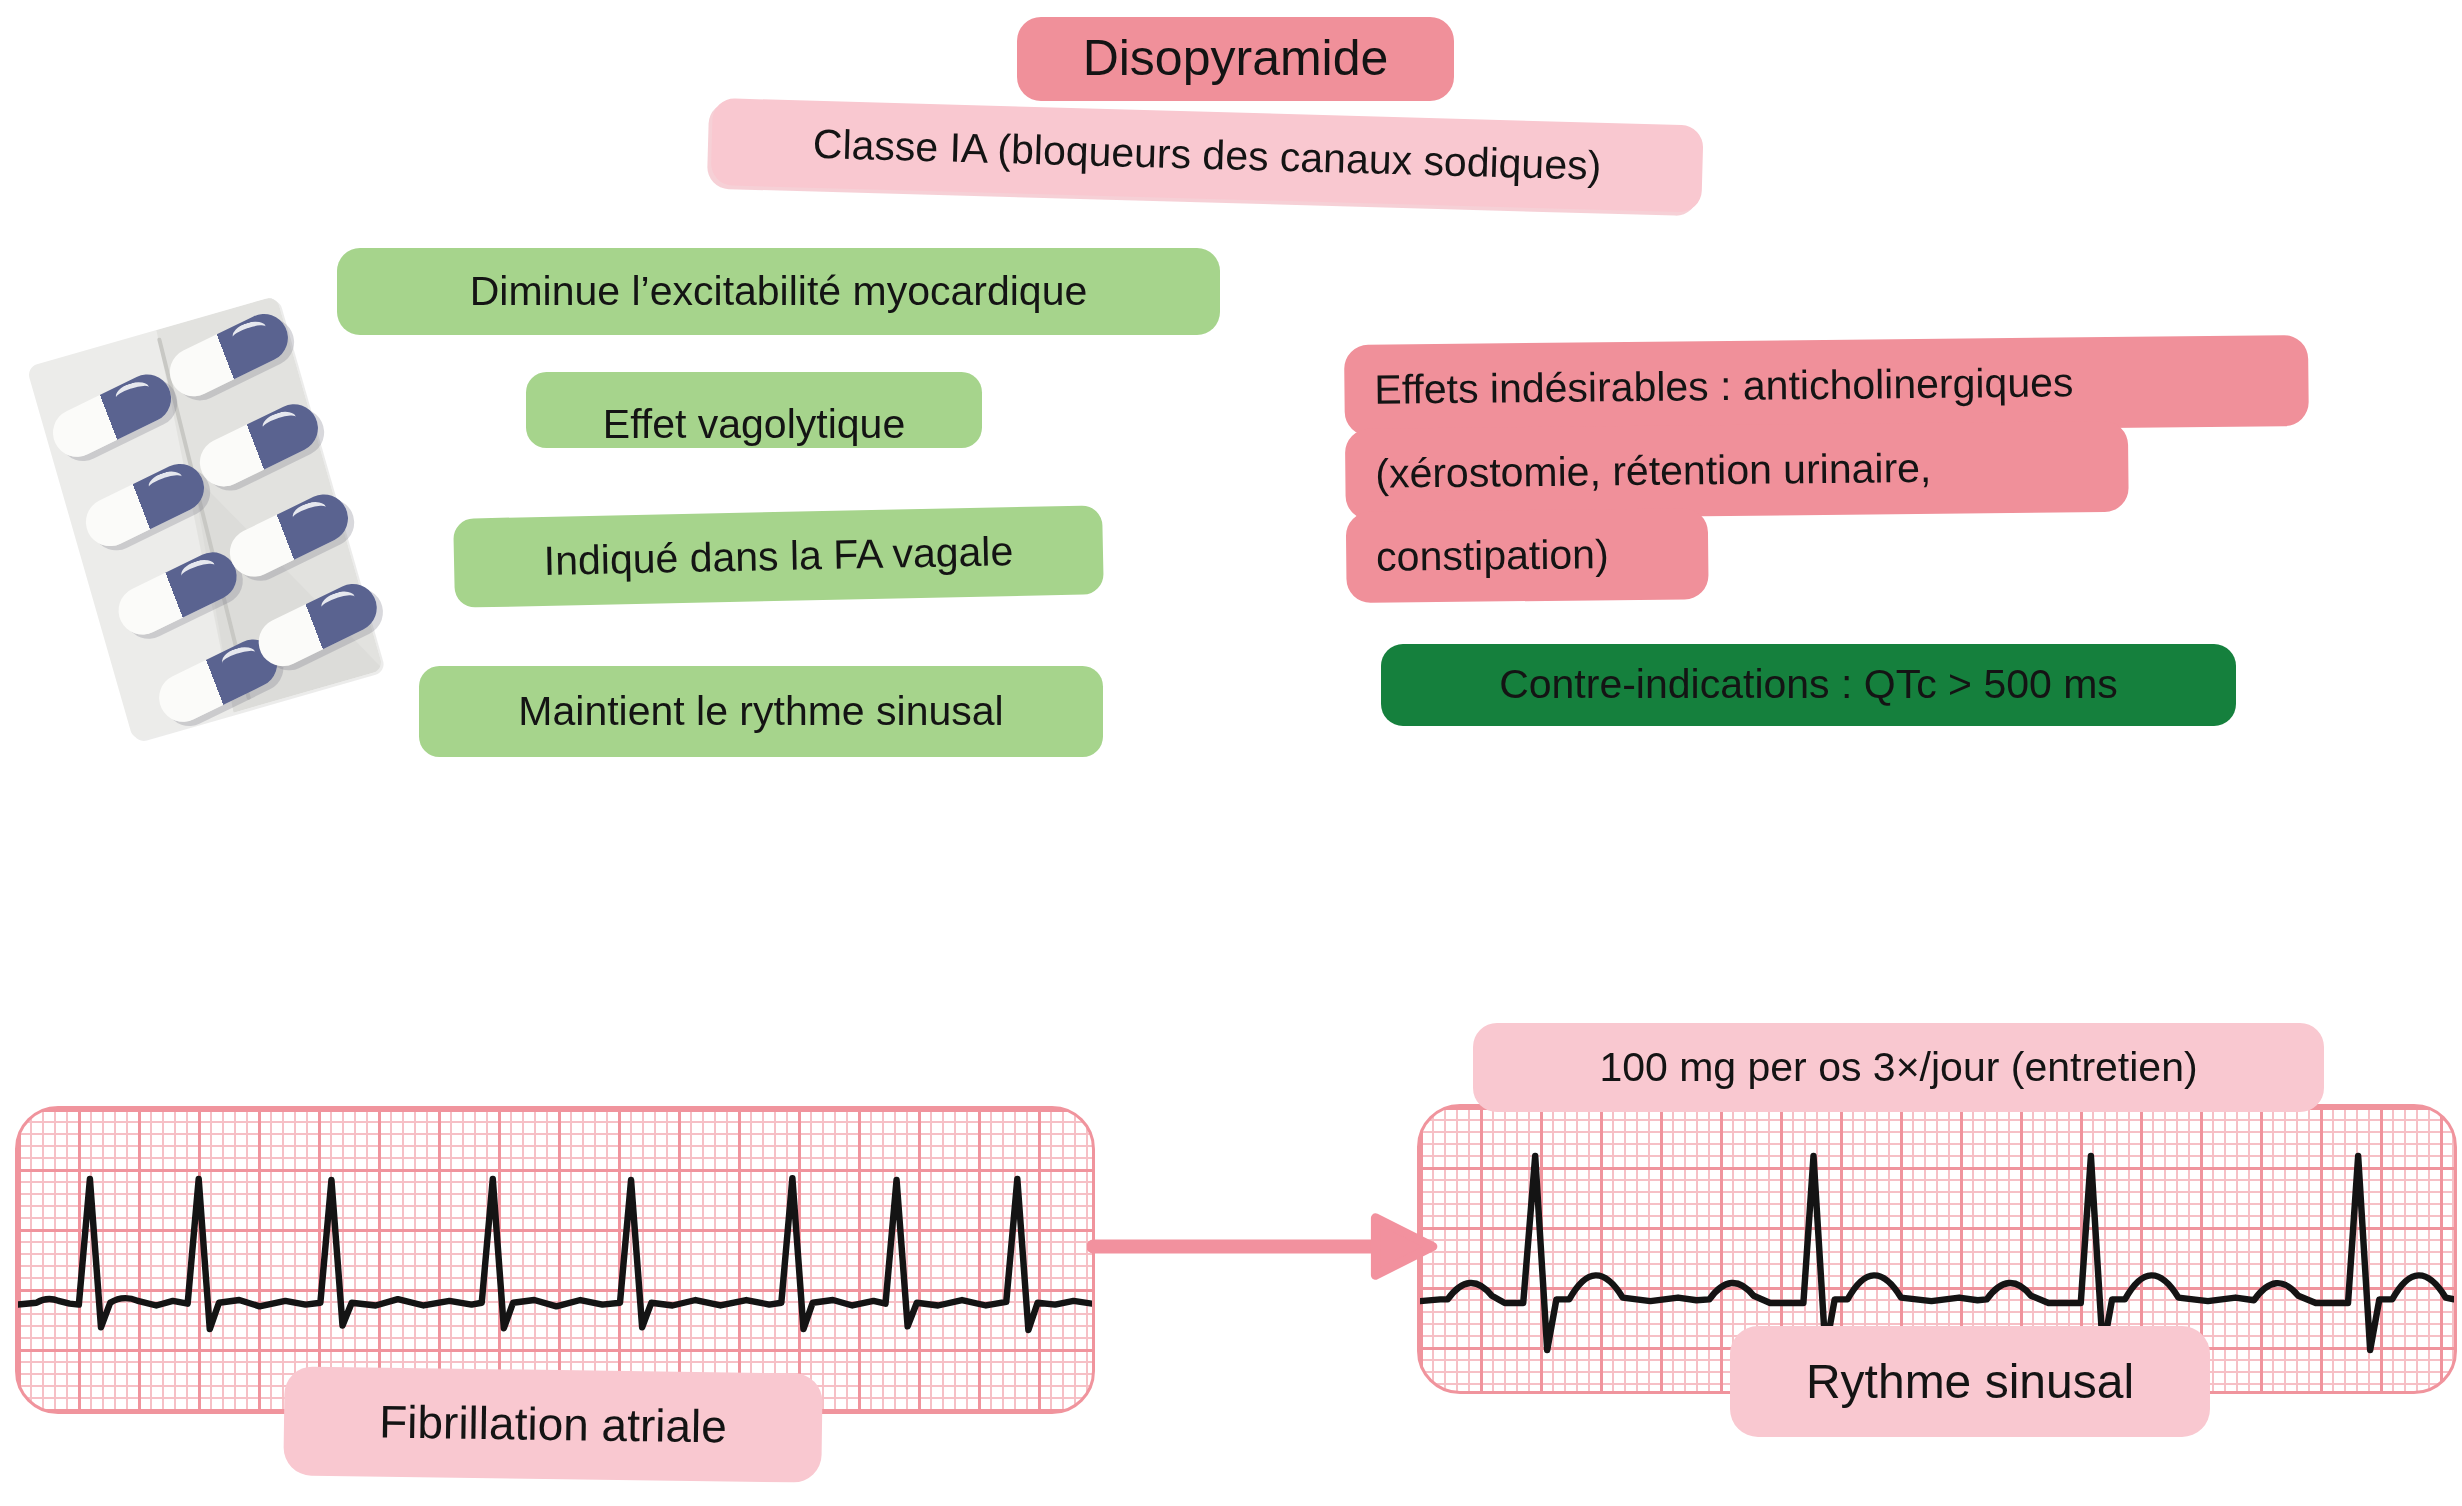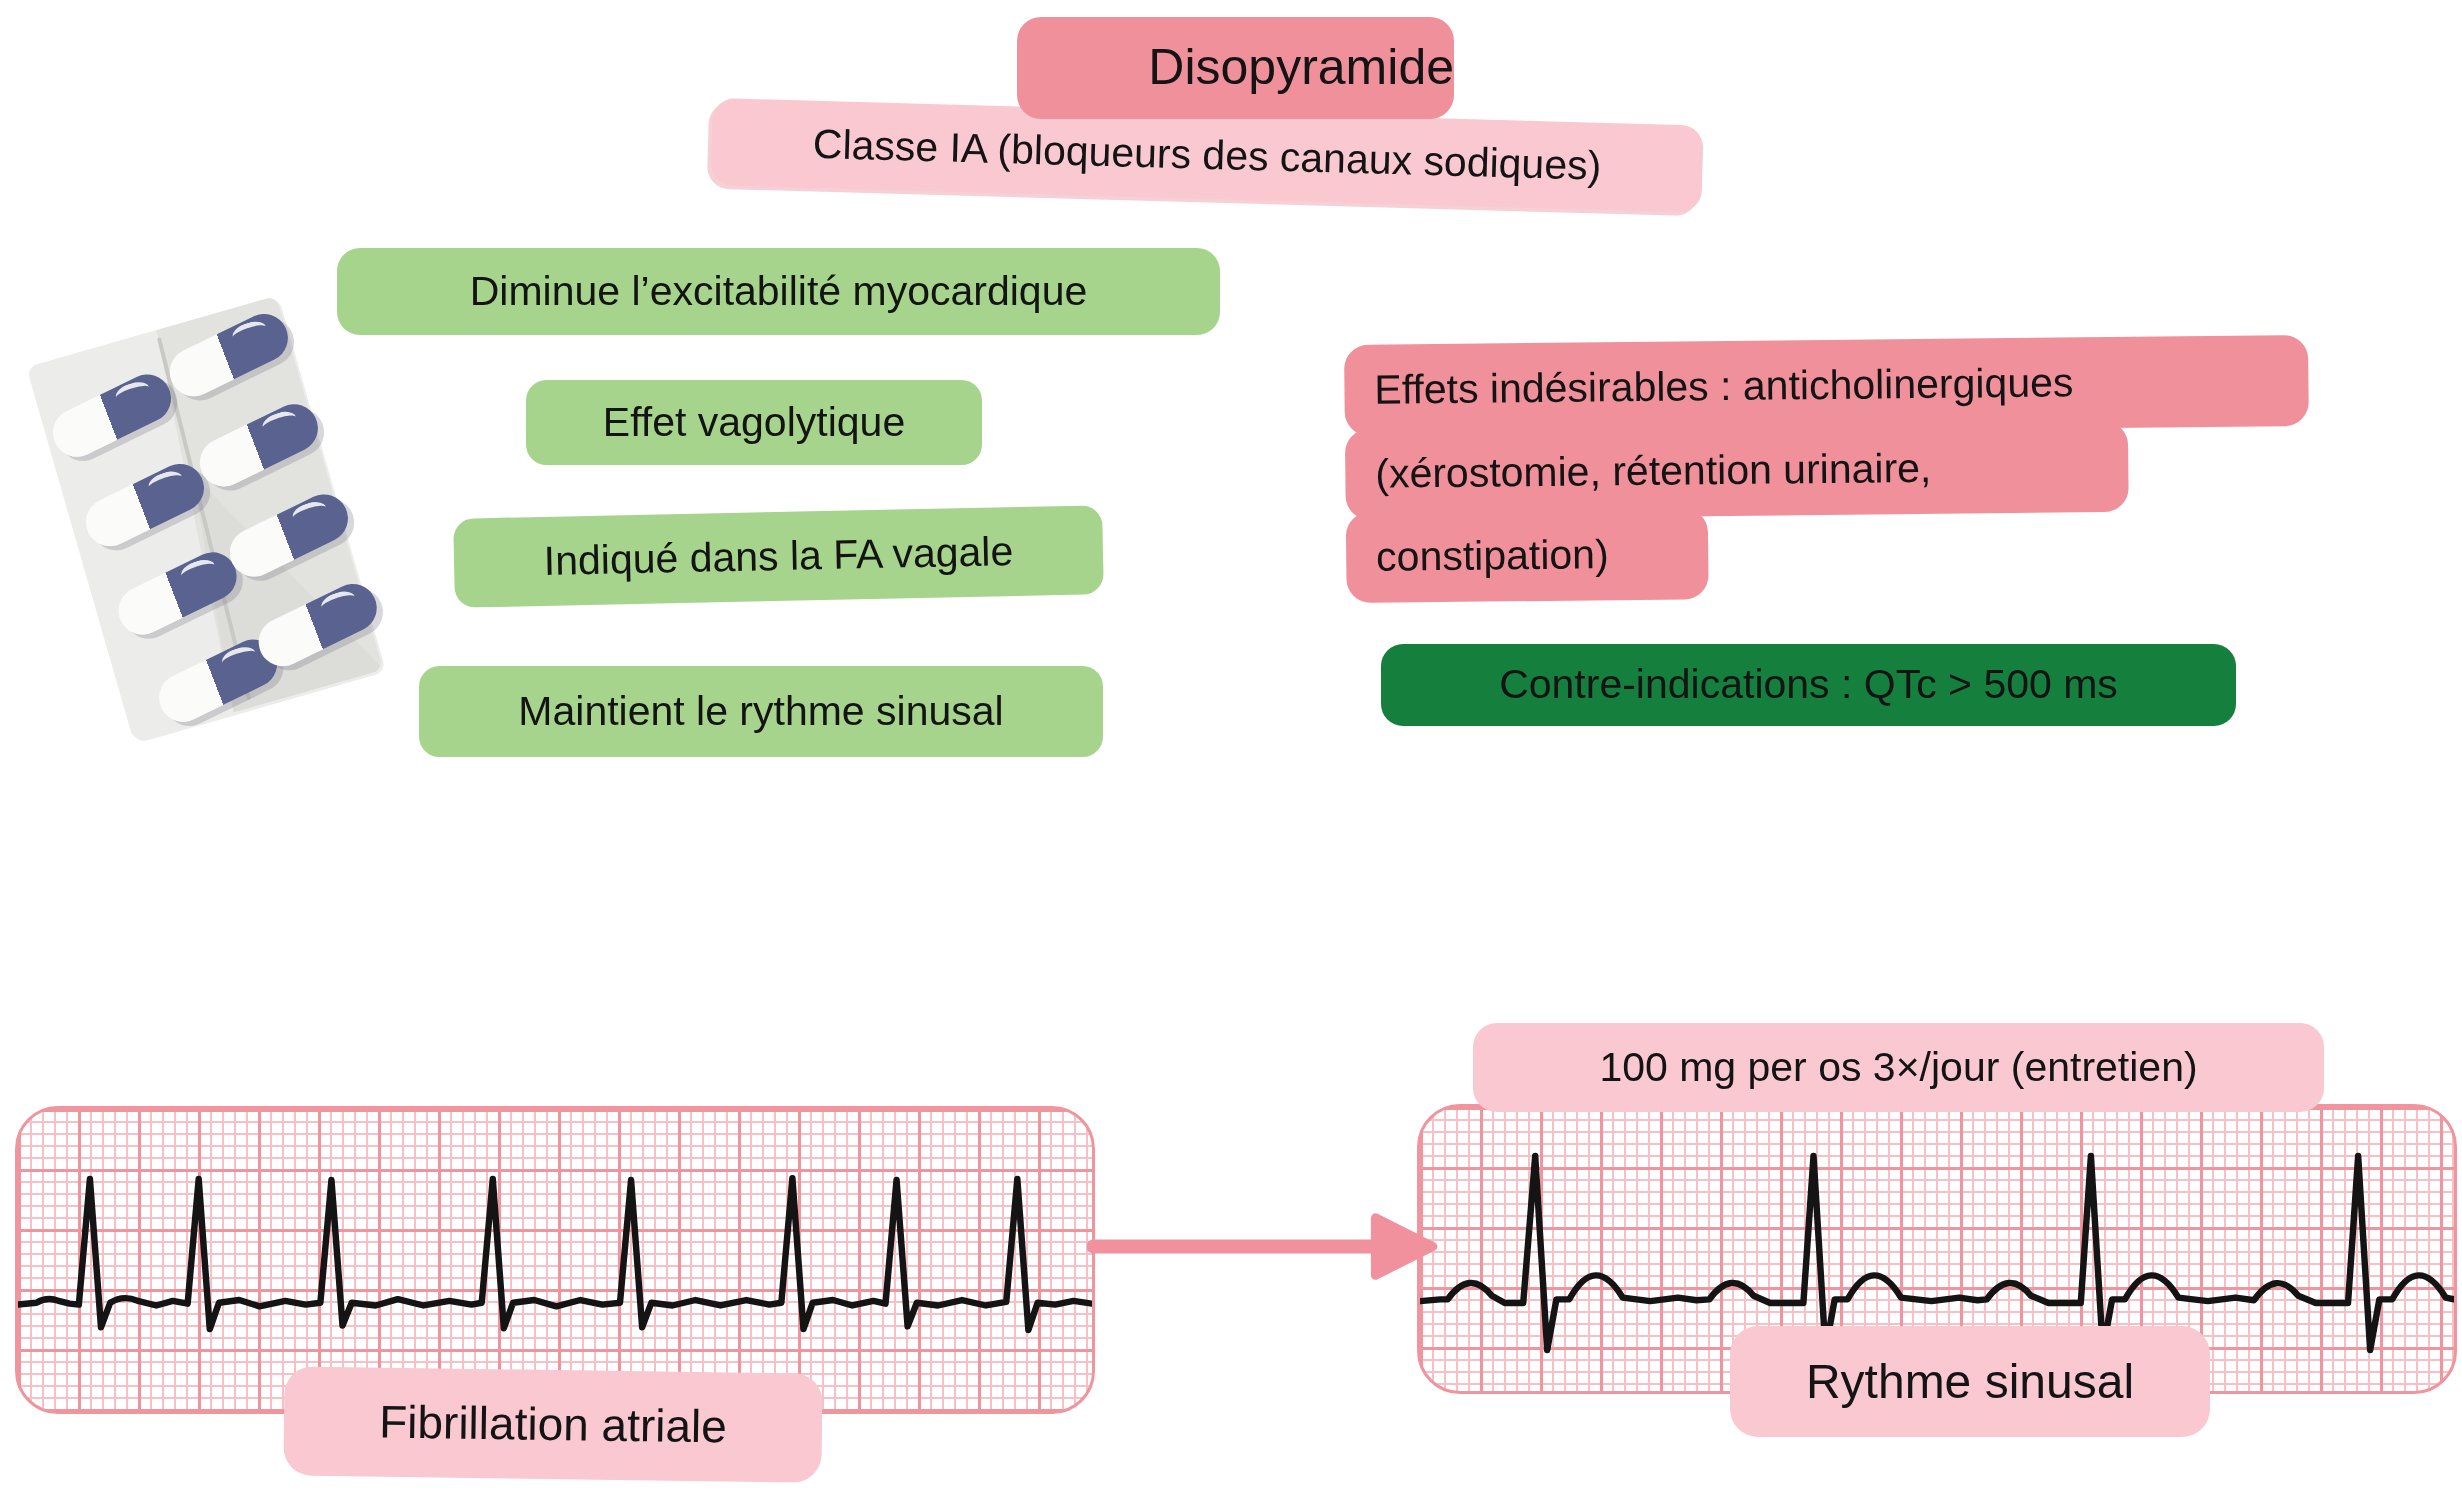--- a/index.html
+++ b/index.html
@@ -6,34 +6,34 @@
   body{
     width:2462px;height:1507px;position:relative;overflow:hidden;
     background:#ffffff;color:#141414;
     font-family:"Liberation Sans", sans-serif;
   }
   .abs{position:absolute;box-sizing:border-box;}
   .badge{display:flex;align-items:center;justify-content:center;text-align:center;line-height:1.15;}
 
   
   .title-box{
-    left:1017px;top:16.7px;width:437px;height:102px;
-    background:#F0909A;border-radius:24px;font-size:50px;z-index:5;justify-content:flex-end;
+    left:1017px;top:16.7px;width:437px;height:84px;
+    background:#F0909A;border-radius:24px;font-size:50px;z-index:5;
   }
   .subtitle-box{
     left:713px;top:98px;width:991px;height:87px;
     background:#F9C8D0;border-radius:22px;font-size:41px;z-index:4;
     transform:rotate(1.6deg);transform-origin:left top;
     box-shadow:-3.7px 3.7px 0 rgba(236,150,165,0.45);
   }
 
   
   .green{background:#A6D48C;border-radius:20.4px;font-size:41px;}
   .g1{left:337px;top:248px;width:883px;height:87px;border-radius:23px;}
-  .g2{left:526px;top:380px;width:456px;height:85px;}
+  .g2{left:526px;top:372px;width:456px;height:76px;align-items:flex-end;}
   .g3{left:454px;top:512px;width:649px;height:89px;transform:rotate(-1.2deg);}
   .g4{left:419px;top:666px;width:684px;height:91px;}
 
   
   .adv{left:1344px;top:345px;transform:rotate(-0.6deg);transform-origin:left top;z-index:2;}
   .adv-line{
     position:relative;background:#F0909A;border-radius:24px;height:91px;
     display:flex;align-items:center;padding:0 30px;font-size:41px;box-sizing:border-box;
   }
   .adv-line + .adv-line{margin-top:-7.4px;}

